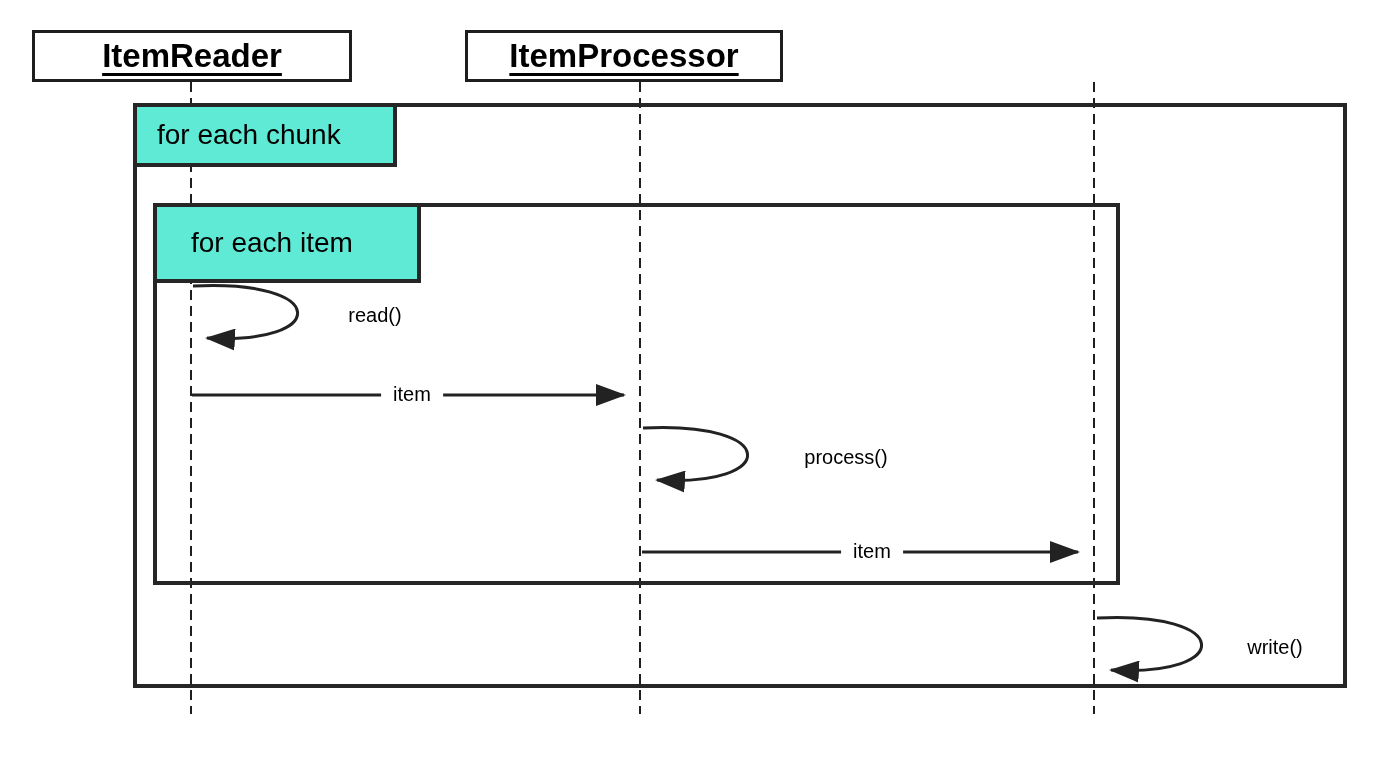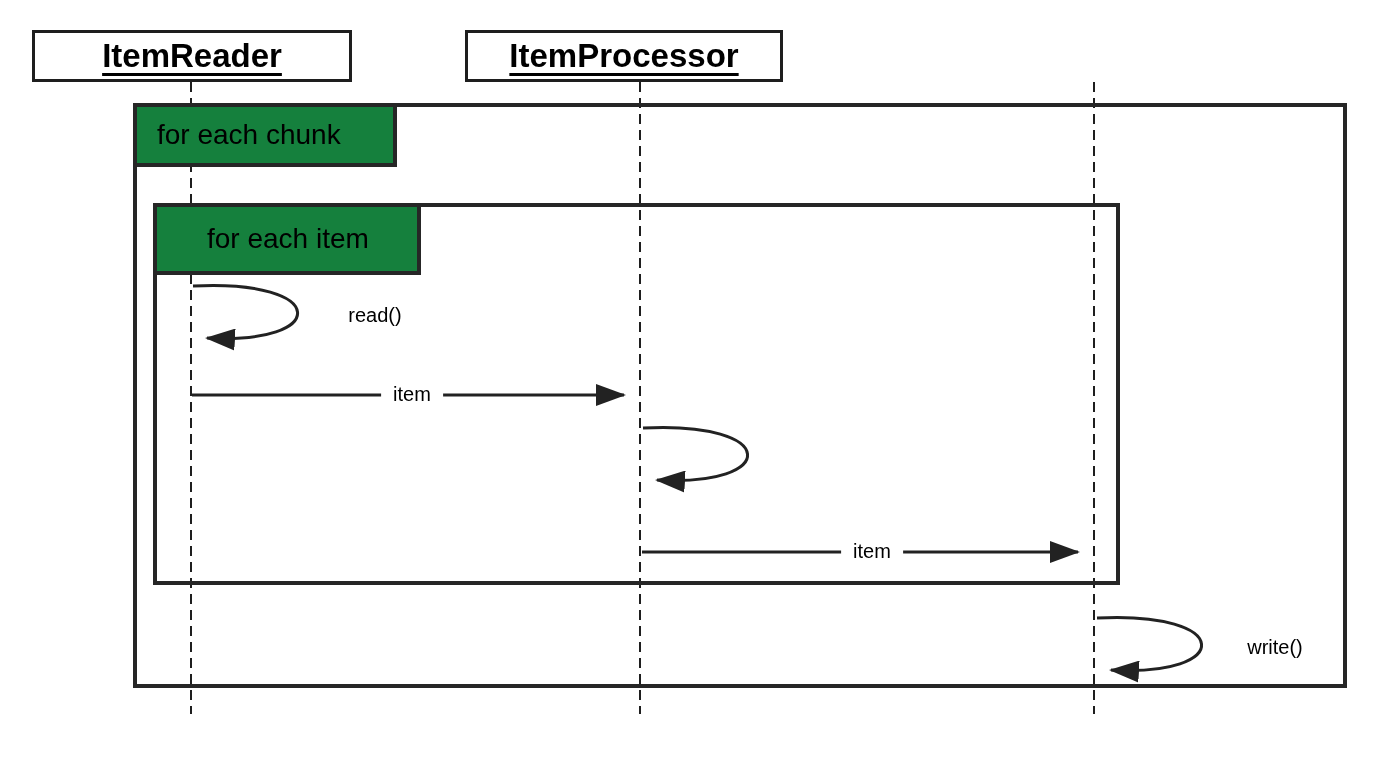--- a/index.html
+++ b/index.html
@@ -61,27 +61,27 @@
     border: 4px solid #262626;
     background: transparent;
   }
   #frame-chunk { left: 133px; top: 103px; width: 1214px; height: 585px; }
   #frame-item  { left: 153px; top: 203px; width: 967px;  height: 382px; }
 
   .frame-label {
     position: absolute;
     box-sizing: border-box;
     border: 4px solid #262626;
-    background: #15803d;
+    background: #5eead4;
     display: flex;
     align-items: center;
     font-size: 28px;
   }
   #label-chunk { left: 133px; top: 103px; width: 264px; height: 64px; padding-left: 20px; }
-  #label-item  { left: 153px; top: 203px; width: 268px; height: 72px; padding-left: 50px; }
+  #label-item  { left: 153px; top: 203px; width: 268px; height: 80px; padding-left: 34px; }
 
   
   #arrows {
     position: absolute;
     left: 0; top: 0;
     width: 1400px;
     height: 774px;
     pointer-events: none;
   }
 
@@ -134,16 +134,17 @@
     </defs>
     <path d="M 193 286 C 330 279, 330 345, 207 338" fill="none" stroke="#222222" stroke-width="3" marker-end="url(#arrowhead)"></path>
     <path d="M 192 395 L 624 395" fill="none" stroke="#222222" stroke-width="3" marker-end="url(#arrowhead)"></path>
     <path d="M 643 428 C 780 421, 780 487, 657 480" fill="none" stroke="#222222" stroke-width="3" marker-end="url(#arrowhead)"></path>
     <path d="M 642 552 L 1078 552" fill="none" stroke="#222222" stroke-width="3" marker-end="url(#arrowhead)"></path>
     <path d="M 1097 618 C 1234 611, 1234 677, 1111 670" fill="none" stroke="#222222" stroke-width="3" marker-end="url(#arrowhead)"></path>
   </svg>
 
   <div class="msg-label" id="msg-read">read()</div>
   <div class="msg-label" id="msg-item1">item</div>
+  <div class="msg-label" id="msg-process">process()</div>
   <div class="msg-label" id="msg-item2">item</div>
   <div class="msg-label" id="msg-write">write()</div>
 
 </div>
 
 </body></html>

